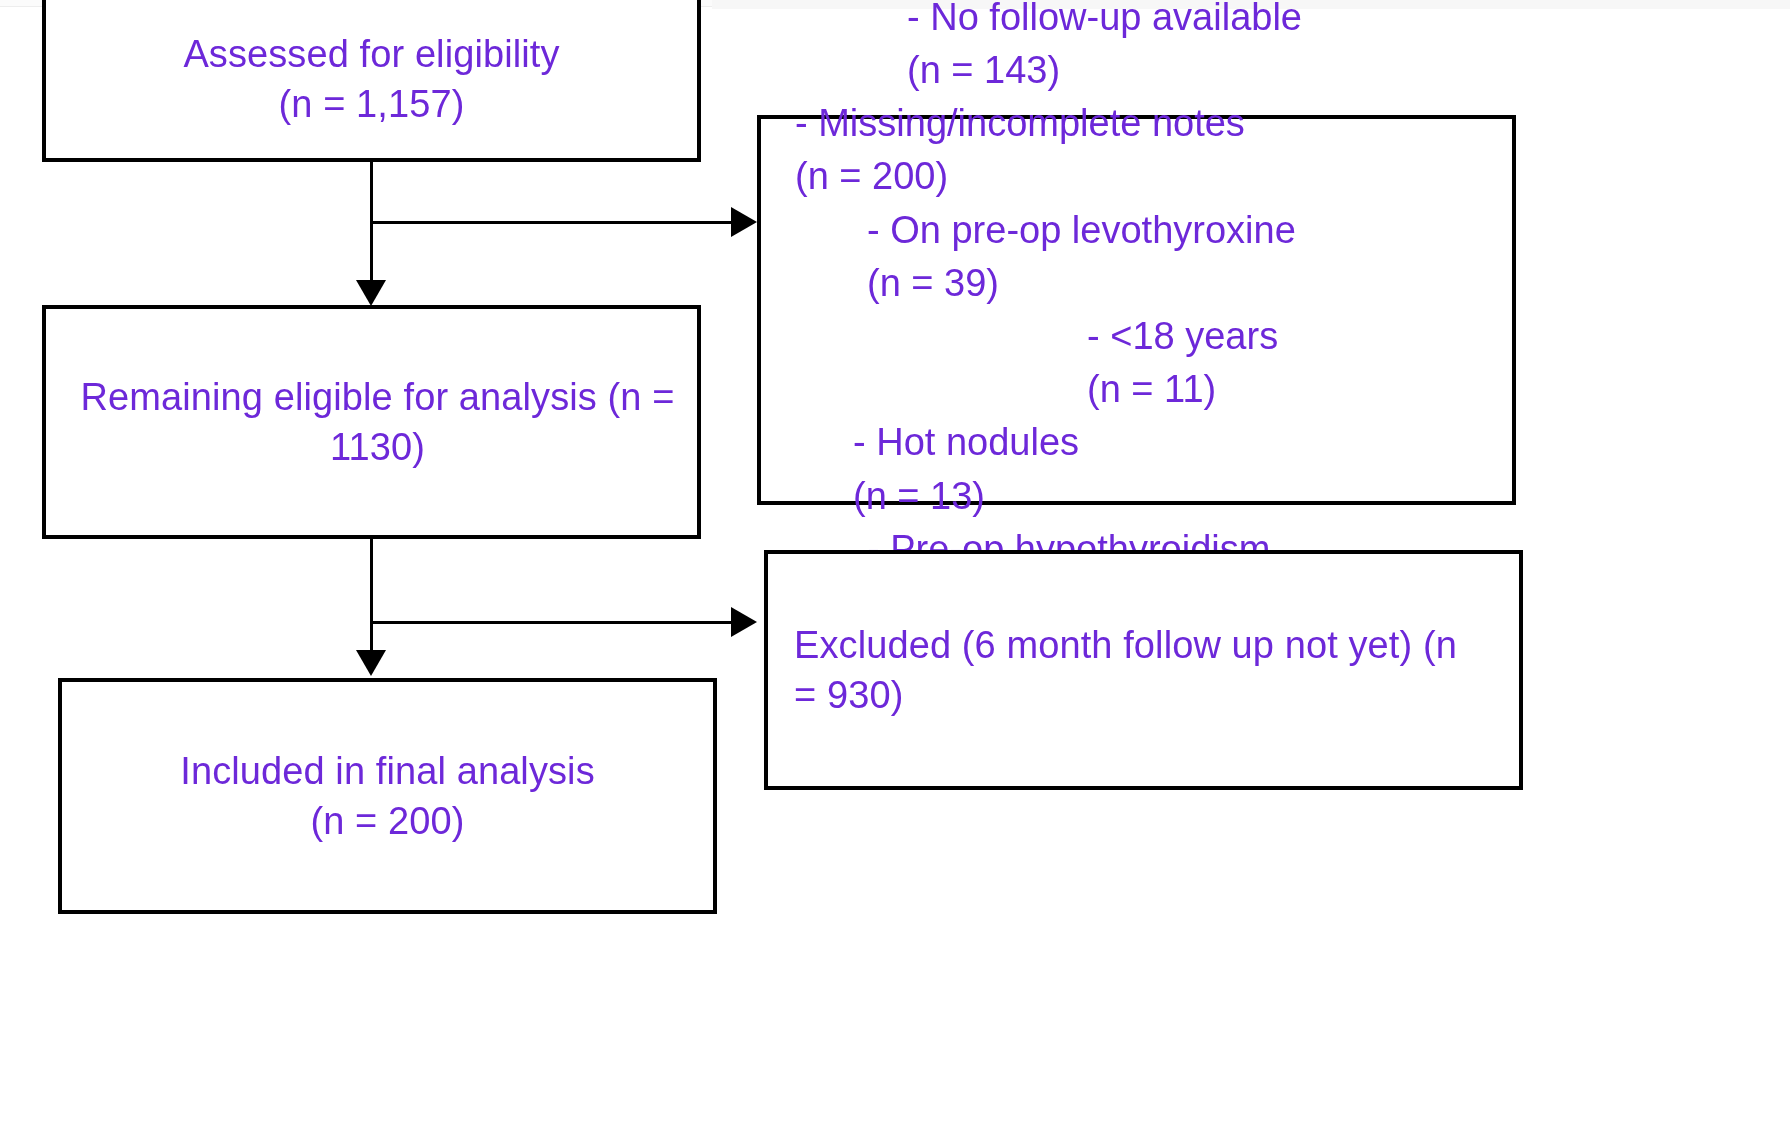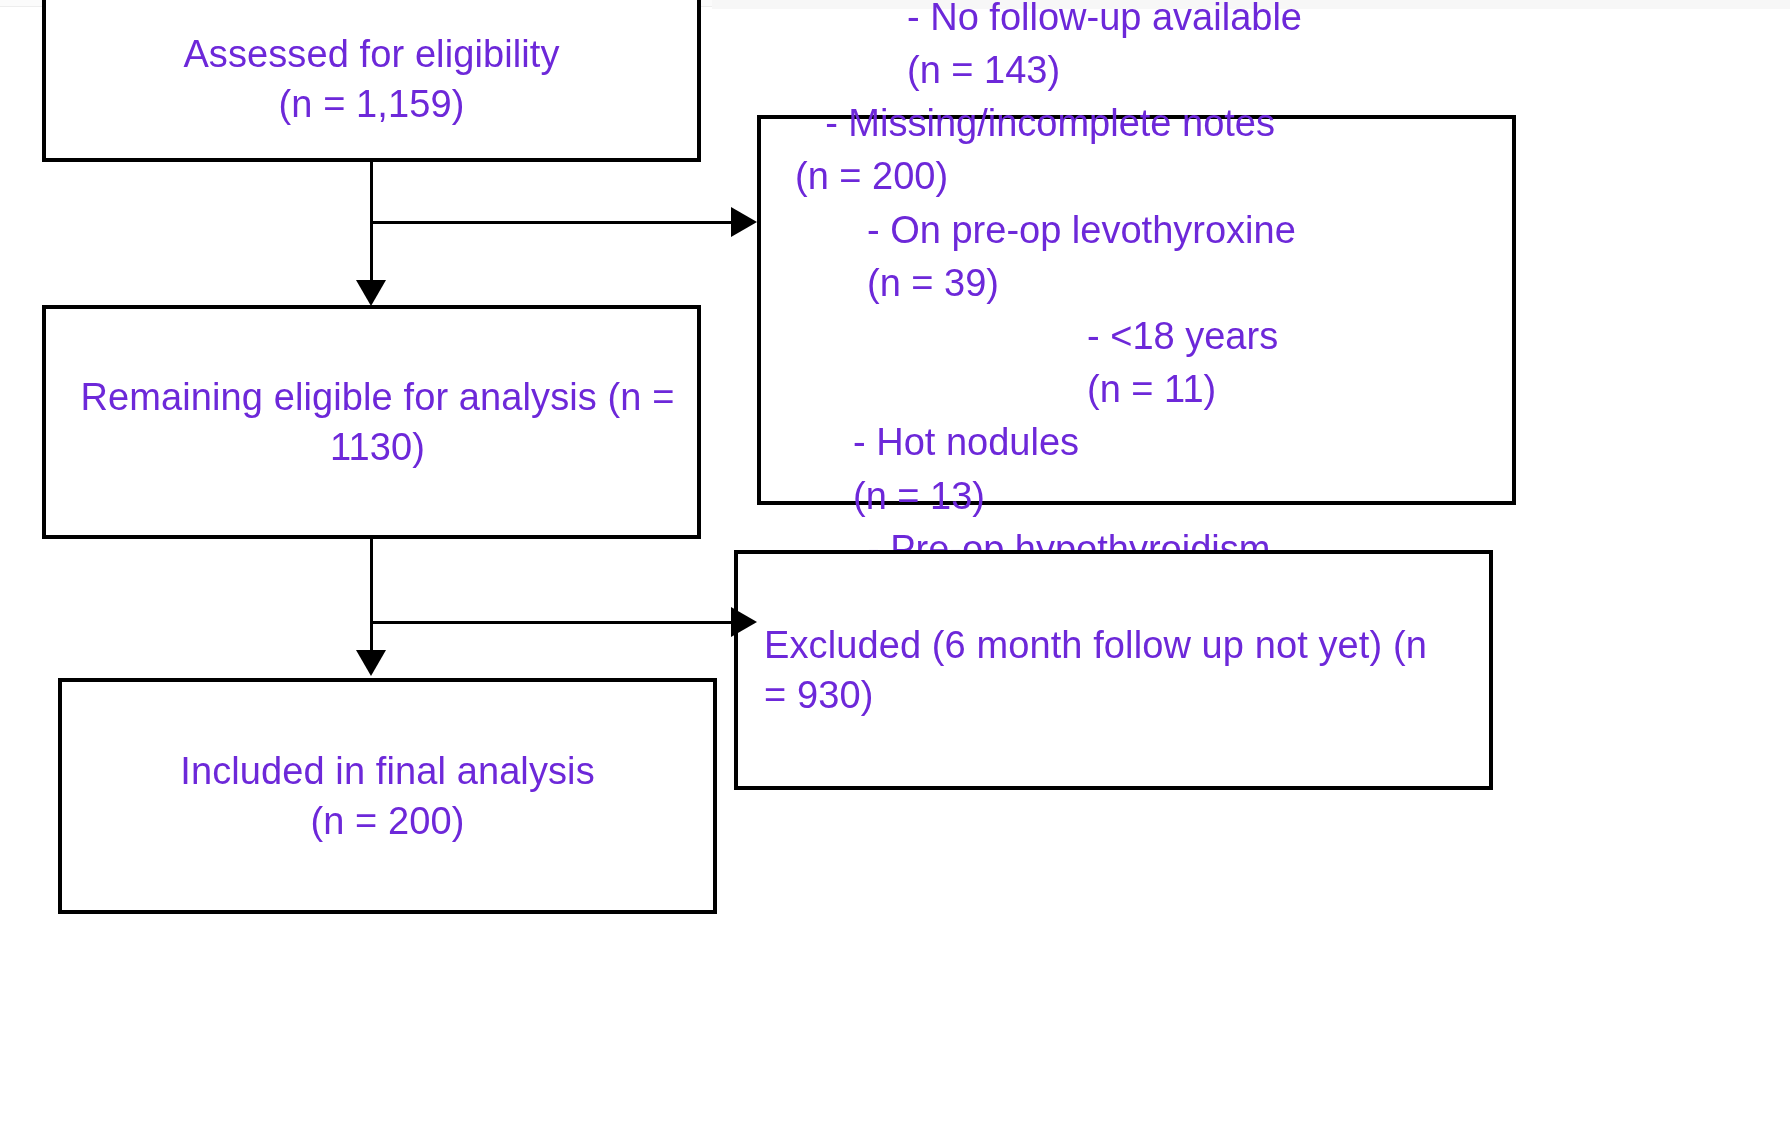--- a/index.html
+++ b/index.html
@@ -111,33 +111,33 @@
 </head>
 <body>
 
 <div id="canvas">
 
   <div class="topstrip"></div>
   <div class="topstrip2"></div>
 
   <div class="node node-centered center-txt" style="left:42px; top:-4px; width:659px; height:166px;">
     <div class="line">Assessed for eligibility</div>
-    <div class="line">(n = 1,159)</div>
+    <div class="line">(n = 1,157)</div>
   </div>
 
   <div class="node" style="left:757px; top:115px; width:759px; height:390px;">
     <div class="excl-list">
 
       <div class="excl-row">
         <span class="excl-label" style="width:420px;">- No follow-up available</span>
         <span class="excl-count" style="margin-left:120px;">(n = 143)</span>
       </div>
 
       <div class="excl-row">
-        <span class="excl-label" style="width:480px;text-align:right;">- Missing/incomplete notes</span>
+        <span class="excl-label" style="width:480px;">- Missing/incomplete notes</span>
         <span class="excl-count" style="margin-left:8px;">(n = 200)</span>
       </div>
 
       <div class="excl-row">
         <span class="excl-label" style="width:450px;">- On pre-op levothyroxine</span>
         <span class="excl-count" style="margin-left:80px;">(n = 39)</span>
       </div>
 
       <div class="excl-row">
         <span class="excl-label" style="width:230px;">- &lt;18 years</span>
@@ -155,21 +155,21 @@
       </div>
 
     </div>
   </div>
 
   <div class="node node-centered center-txt" style="left:42px; top:305px; width:659px; height:234px;padding-left:12px;">
     <div class="line">Remaining eligible for analysis (n =</div>
     <div class="line">1130)</div>
   </div>
 
-  <div class="node" style="left:734px; top:550px; width:759px; height:240px;">
+  <div class="node" style="left:764px; top:550px; width:759px; height:240px;">
     <div class="free-text">
       <div class="line">Excluded (6 month follow up not yet) (n</div>
       <div class="line">= 930)</div>
     </div>
   </div>
 
   <div class="node node-centered center-txt" style="left:58px; top:678px; width:659px; height:236px;">
     <div class="line">Included in final analysis</div>
     <div class="line">(n = 200)</div>
   </div>

